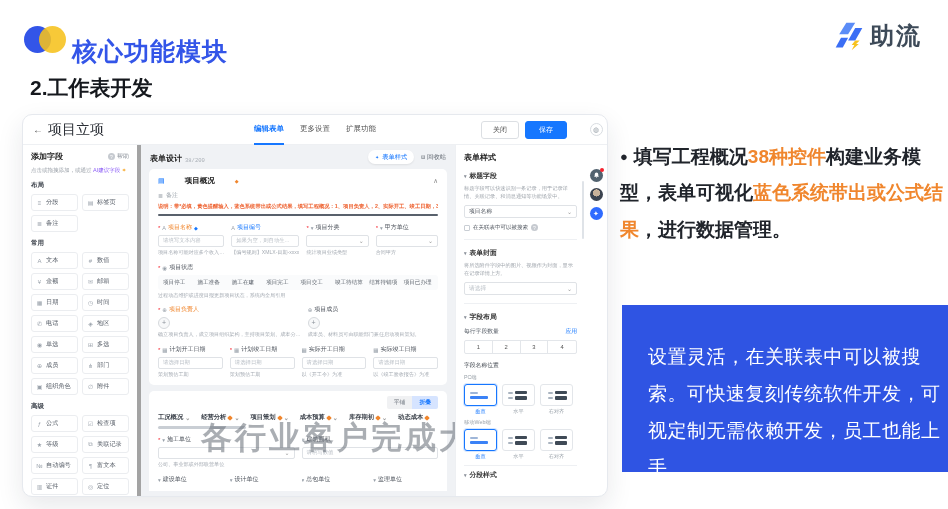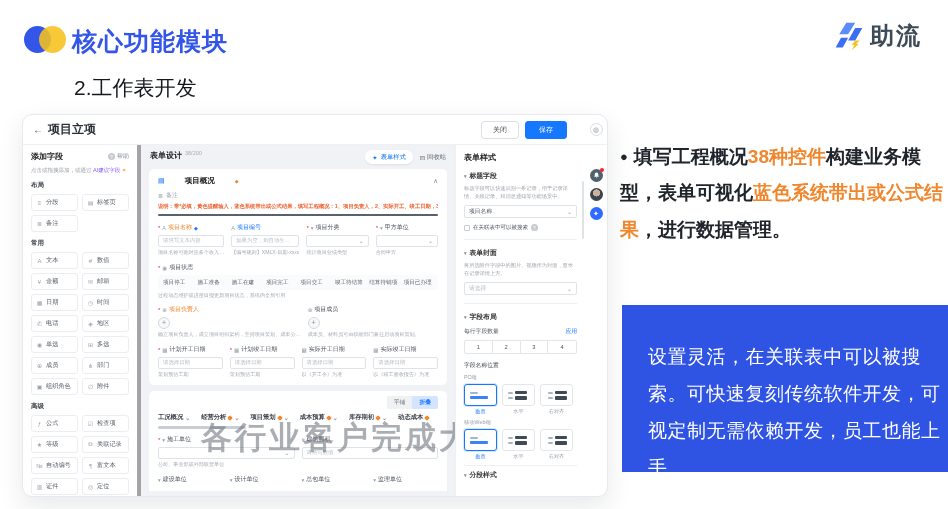--- a/index.html
+++ b/index.html
@@ -4,30 +4,30 @@
 <style>
 * { box-sizing: border-box; margin: 0; padding: 0; }
 html,body { width: 948px; height: 509px; }
 body { font-family: "Liberation Sans", sans-serif; background: #fff; position: relative; overflow: hidden; }
 
 
 .logo-mark { position: absolute; left: 24px; top: 24px; width: 46px; height: 30px; }
 .logo-mark .c1, .logo-mark .c2 { position: absolute; width: 27px; height: 27px; border-radius: 50%; top: 2px; }
 .logo-mark .c1 { left: 0; background: #3355e8; }
 .logo-mark .c2 { left: 15px; background: #f6c21c; opacity: .88; }
-.page-title { position: absolute; left: 72px; top: 25px; font-size: 25px; font-weight: bold; color: #3355e8; letter-spacing: 1px; }
+.page-title { position: absolute; left: 72px; top: 35px; font-size: 25px; font-weight: bold; color: #3355e8; letter-spacing: 1px; }
 .brand { position: absolute; right: 26px; top: 20px; display: flex; align-items: center; gap: 5px; }
 .brand-name { font-size: 24px; font-weight: bold; color: #3d4a58; letter-spacing: 2px; }
-.section-title { position: absolute; left: 30px; top: 74px; font-size: 21px; font-weight: normal; color: #15181d; margin-left: 44px; }
+.section-title { position: absolute; left: 30px; top: 74px; font-size: 21px; font-weight: bold; color: #15181d; }
 
 
 .app { position: absolute; left: 22px; top: 114px; width: 586px; height: 383px; background: #fff; border: 1px solid #e6e9ee; border-radius: 10px; box-shadow: 0 10px 26px rgba(30,40,60,.10); overflow: hidden; }
 .topbar { height: 30px; border-bottom: 1px solid #eef0f3; display: flex; align-items: center; padding: 0 40px 0 10px; position: relative; }
 .tb-back { color: #555; font-size: 10px; margin-right: 5px; }
-.tb-title { font-size: 12px; color: #2b2f36; font-weight: bold; }
+.tb-title { font-size: 14px; color: #2b2f36; font-weight: normal; }
 .tb-tabs { position: absolute; left: 50%; transform: translateX(-50%); display: flex; gap: 16px; height: 30px; align-items: stretch; }
 .tb-tab { font-size: 7.5px; color: #555; display: flex; align-items: center; border-bottom: 2px solid transparent; }
 .tb-tab.active { color: #1677ff; font-weight: bold; border-bottom-color: #1677ff; }
 .tb-actions { margin-left: auto; display: flex; gap: 6px; }
 .btn-close { font-size: 7px; color: #555; border: 1px solid #dcdfe3; background: #fff; border-radius: 3px; padding: 3px 11px; }
 .btn-save { font-size: 7px; color: #fff; background: #1677ff; border: 1px solid #1677ff; border-radius: 3px; padding: 3px 13px; }
 
 .win-body { display: flex; height: 352px; }
 
 
@@ -39,21 +39,21 @@
 .sb-hint .ai { color: #8b5cf6; }
 .sb-hint .star { color: #f6a21c; }
 .sb-sec-name { font-size: 6.5px; color: #3c424b; font-weight: bold; margin: 7px 0 4px; }
 .chips { display: grid; grid-template-columns: 1fr 1fr; gap: 4px; }
 .chip { display: flex; align-items: center; gap: 3px; border: 1px solid #ebedf0; background: #fff; border-radius: 3px; padding: 3px 4px; min-height: 14px; }
 .chip-g { font-size: 6px; color: #9aa2ab; width: 7px; text-align: center; flex: none; }
 .chip-label { font-size: 6.2px; color: #555c66; white-space: nowrap; overflow: hidden; }
 
 
 .canvas { flex: 1; background: #f0f2f5; overflow: hidden; position: relative; }
-.cv-head { display: flex; align-items: flex-start; padding: 5px 9px 3px; }
+.cv-head { display: flex; align-items: flex-end; padding: 5px 9px 3px; font-family: Liberation Mono, monospace; }
 .cv-title { font-size: 8px; font-weight: bold; color: #222; }
 .cv-count { font-size: 5.5px; color: #a9afb6; margin-left: 3px; }
 .cv-actions { margin-left: auto; display: flex; gap: 7px; align-items: center; }
 .pill-style { display: flex; gap: 3px; align-items: center; background: #fff; border-radius: 9px; padding: 2.5px 7px; font-size: 6.3px; color: #1677ff; box-shadow: 0 1px 2px rgba(0,0,0,.08); }
 .trash { font-size: 6.3px; color: #5c636c; display: flex; gap: 2px; align-items: center; }
 .form-card { margin: 2px 8px 6px; background: #fff; border-radius: 5px; padding: 7px 9px 5px; }
 .fc-head { display: flex; align-items: center; gap: 20px; }
 .fc-icon { color: #1677ff; font-size: 7px; }
 .fc-title { font-size: 7.5px; font-weight: bold; color: #222; }
 .fc-flag { color: #f0862d; font-size: 5px; }
@@ -154,20 +154,25 @@
     <polygon points="25,23 30,23 26,27 29,27 21,34 24,28 21,28" fill="#f7c21e"></polygon>
   </svg>
   <span class="brand-name">助流</span>
 </div>
 <div class="section-title">2.工作表开发</div>
 
 <div class="app">
   <div class="topbar">
     <span class="tb-back">←</span>
     <span class="tb-title">项目立项</span>
+    <div class="tb-tabs">
+      <span class="tb-tab active">编辑表单</span>
+      <span class="tb-tab">更多设置</span>
+      <span class="tb-tab">扩展功能</span>
+    </div>
     <div class="tb-actions">
       <button class="btn-close">关闭</button>
       <button class="btn-save">保存</button>
     </div>
   </div>
 
   <div class="win-body">
 
     <div class="sidebar">
       <div class="sb-head">

